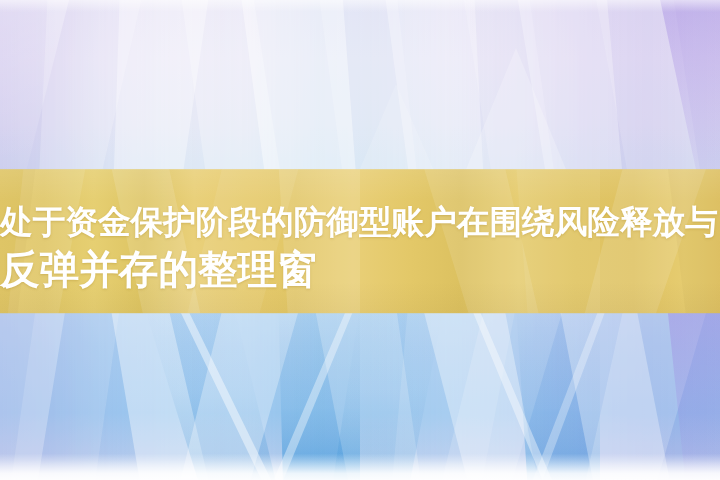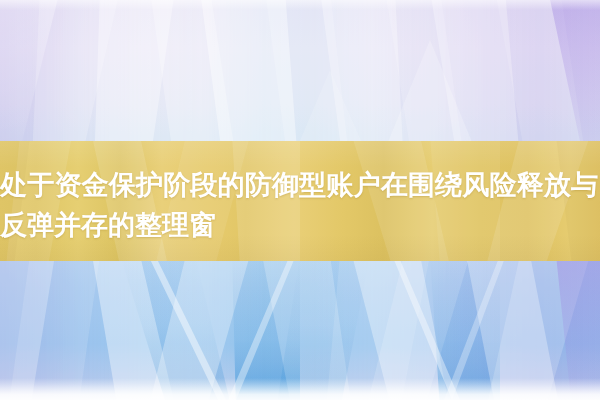--- a/index.html
+++ b/index.html
@@ -115,21 +115,21 @@
     height: 128px;
     display: flex;
     flex-direction: column;
     align-items: flex-start;
     justify-content: center;
     gap: 4px;
     text-align: center;
   }
   .headline-line {
     color: #ffffff;
-    font-size: 27px;
+    font-size: 33px;
     line-height: 36px;
     font-weight: bold;
     letter-spacing: 0px;
     white-space: nowrap;
     text-shadow: 0 1px 2px rgba(150,115,25,0.28);
   }
   .headline-line.line-1 { font-size: 27.2px; }
 
   
   #watermark {

